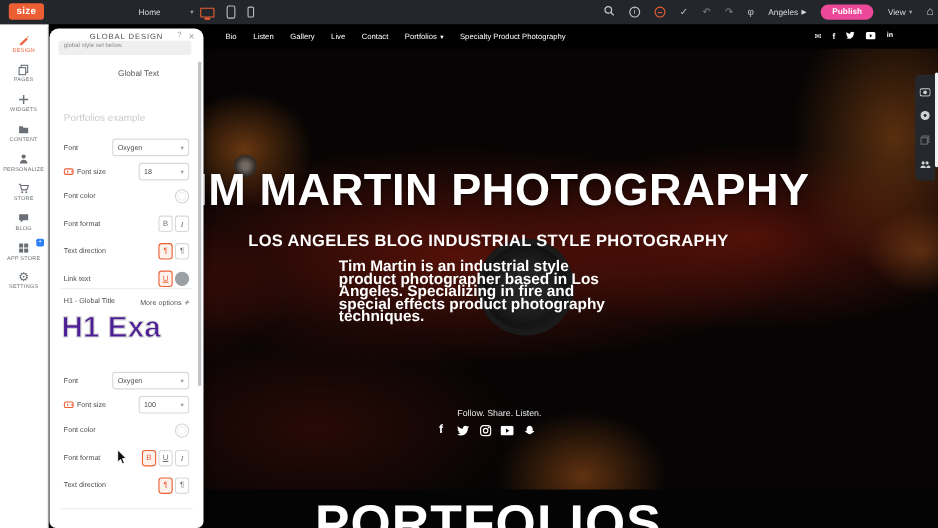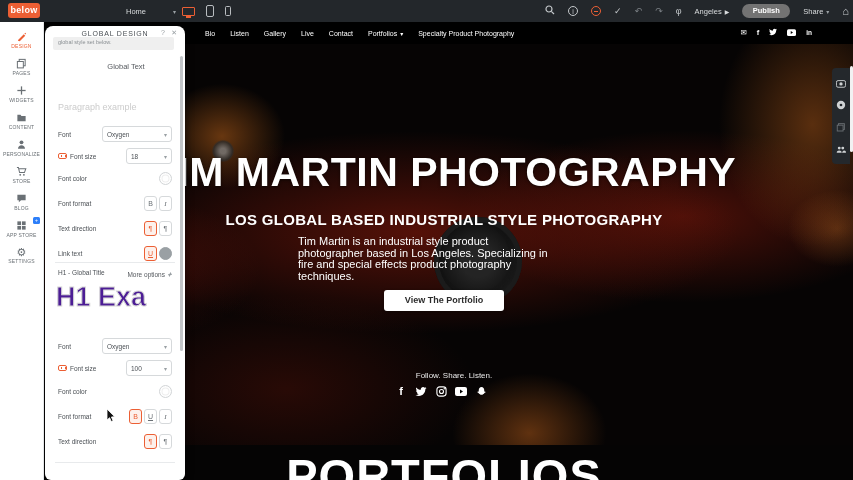--- a/index.html
+++ b/index.html
@@ -16,21 +16,21 @@
   .dev-desktop{width:13px;height:9px;border:1.3px solid #EC5F34;border-radius:1px;position:relative;}
   .dev-desktop::after{content:"";position:absolute;left:3px;bottom:-3px;width:5px;height:1.5px;background:#EC5F34;}
   .dev-tablet{width:8px;height:12px;border:1.2px solid #b9bdc0;border-radius:2px;}
   .dev-phone{width:6px;height:10px;border:1.2px solid #b9bdc0;border-radius:1.5px;}
   .tb-right{position:absolute;right:4px;top:0;height:22px;display:flex;align-items:center;gap:13px;color:#c3c7ca;}
   .tb-ic{font-size:9px;line-height:1;color:#c3c7ca;}
   .ic-info{width:10px;height:10px;border:1px solid #c3c7ca;border-radius:50%;font-size:7px;text-align:center;line-height:9px;}
   .ic-comment{width:10px;height:10px;border:1.2px solid #EC5F34;border-radius:50%;position:relative;}
   .ic-comment::after{content:"";position:absolute;left:2px;top:4px;width:4px;height:1.2px;background:#EC5F34;}
   .preview-btn{display:flex;align-items:center;gap:3px;font-size:7.5px;color:#d9dcde;}
-  .publish-btn{width:48px;height:14px;background:#737373;border-radius:8px;color:#fff;font-size:7.5px;
+  .publish-btn{width:48px;height:14px;background:#ec4899;border-radius:8px;color:#fff;font-size:7.5px;
         font-weight:bold;text-align:center;line-height:14px;}
   .help-btn{display:flex;align-items:center;gap:3px;font-size:7.5px;color:#d9dcde;}
   .caret{font-size:6px;color:#9aa0a4;}
 
   
   .sidebar{position:absolute;left:0;top:22px;width:44px;height:458px;background:#fff;z-index:15;
         border-right:1px solid #e4e6e8;display:flex;flex-direction:column;padding-top:4px;}
   .sb-item{height:27px;display:flex;flex-direction:column;align-items:center;justify-content:center;gap:1px;color:#6a7075;position:relative;}
   .sb-item svg{display:block;}
   .sb-label{font-size:5px;letter-spacing:.2px;color:#6a7075;}
@@ -59,22 +59,22 @@
       #060404;}
   .wheel{position:absolute;left:390px;top:195px;width:88px;height:88px;border-radius:50%;
       background:radial-gradient(circle at 50% 50%, #242424 26%, #141414 58%, #0a0a0a 75%);
       box-shadow:inset 0 0 0 5px #1b1b1b, inset -3px -3px 8px rgba(90,90,90,.25);}
   .headlight{position:absolute;left:168px;top:118px;width:22px;height:22px;border-radius:50%;
       background:radial-gradient(circle,#7a7a7a 18%,#2c2c2c 60%,rgba(0,0,0,0) 75%);opacity:.8;}
   .hero-title{position:absolute;left:0;top:128px;width:800px;text-align:center;color:#fff;
       font-size:41px;font-weight:bold;letter-spacing:.5px;line-height:1.1;text-shadow:0 1px 3px rgba(0,0,0,.6);}
   .hero-sub{position:absolute;left:0;top:189px;width:800px;text-align:center;color:#fff;
       font-size:15px;font-weight:bold;letter-spacing:.3px;}
-  .hero-desc{position:absolute;left:254px;top:214px;width:256px;color:#fff;font-size:11px;
-      font-weight:normal;line-height:11.5px;}
+  .hero-desc{position:absolute;left:264px;top:214px;width:256px;color:#fff;font-size:14px;
+      font-weight:bold;line-height:11.5px;}
   .hero-cta{position:absolute;left:340px;top:268px;width:120px;height:21px;background:#fff;border-radius:3px;
       color:#2c2c2c;font-size:9px;font-weight:bold;text-align:center;line-height:21px;box-shadow:0 1px 3px rgba(0,0,0,.4);}
   .hero-follow{position:absolute;left:12px;top:349px;width:796px;text-align:center;color:#e8e8e8;font-size:8px;}
   .hero-social{position:absolute;left:351px;top:362px;display:flex;align-items:center;gap:8px;height:14px;}
   .hs-ic{color:#fff;display:flex;align-items:center;justify-content:center;width:12px;height:13px;}
   .hs-f{font-size:11px;font-weight:bold;}
   .portfolios{position:absolute;left:0;top:426px;width:800px;text-align:center;color:#fff;
       font-size:47px;font-weight:bold;letter-spacing:1px;}
   
   .float-tools{position:absolute;left:788px;top:46px;width:18px;height:96px;background:#24282c;
@@ -117,21 +117,21 @@
   .panel-scroll{position:absolute;right:2px;top:30px;width:3px;height:295px;background:#c2c5c8;border-radius:2px;}
 
   .cursor{position:absolute;left:106px;top:409px;z-index:30;}
 </style>
 </head>
 <body>
 
 <div class="stage">
 
   <header class="topbar">
-    <div class="logo">below</div>
+    <div class="logo">size</div>
     <div class="page-sel">
       <span>Home</span>
       <span class="caret">▾</span>
     </div>
     <div class="devices">
       <span class="dev-desktop"></span>
       <span class="dev-tablet"></span>
       <span class="dev-phone"></span>
     </div>
     <div class="tb-right">
@@ -146,21 +146,21 @@
       <span class="tb-ic">✓</span>
       <span class="tb-ic" style="color:#7c8186;">↶</span>
       <span class="tb-ic" style="color:#7c8186;">↷</span>
       <span class="tb-ic">φ</span>
       <span class="preview-btn">
         <span>Angeles</span>
         <span style="font-size:6px;">▶</span>
       </span>
       <span class="publish-btn">Publish</span>
       <span class="help-btn">
-        <span>Share</span>
+        <span>View</span>
         <span class="caret">▾</span>
       </span>
       <span class="tb-ic" style="font-size:11px;">⌂</span>
     </div>
   </header>
 
   <nav class="sidebar">
     <div class="sb-item active">
       <span>
           <svg width="11" height="11" viewBox="0 0 12 12">
@@ -267,23 +267,22 @@
             </svg></span>
         <span class="s-ic"><svg width="9" height="7" viewBox="0 0 12 9">
               <rect width="12" height="9" rx="2" fill="#fff"></rect>
               <path d="M5 2.5l3 2-3 2z" fill="#000"></path>
             </svg></span>
         <span class="s-ic" style="font-weight:bold;font-size:6.5px;">in</span>
       </div>
     </div>
 
     <div class="hero-title">TIM MARTIN PHOTOGRAPHY</div>
-    <div class="hero-sub">LOS GLOBAL BASED INDUSTRIAL STYLE PHOTOGRAPHY</div>
+    <div class="hero-sub">LOS ANGELES BLOG INDUSTRIAL STYLE PHOTOGRAPHY</div>
     <div class="hero-desc">Tim Martin is an industrial style product photographer based in Los Angeles. Specializing in fire and special effects product photography techniques.</div>
-    <div class="hero-cta">View The Portfolio</div>
     <div class="hero-follow">Follow. Share. Listen.</div>
 
     <div class="hero-social">
       <span class="hs-ic hs-f">f</span>
       <span class="hs-ic">
           <svg width="12" height="11" viewBox="0 0 16 16">
             <path fill="#fff" d="M16 3c-.6.3-1.2.4-1.9.5.7-.4 1.2-1 1.4-1.8-.6.4-1.3.6-2.1.8-.6-.6-1.4-1-2.4-1-1.8 0-3.3 1.5-3.3 3.3 0 .3 0 .5.1.7C5.2 5.4 2.7 4.1 1.1 2.1c-.3.5-.4 1-.4 1.6 0 1.1.6 2.1 1.5 2.7-.5 0-1-.2-1.5-.4v.1c0 1.6 1.1 2.9 2.6 3.2-.3.1-.6.1-.9.1-.2 0-.4 0-.6-.1.4 1.3 1.6 2.3 3.1 2.3-1.1.9-2.5 1.4-4.1 1.4H0c1.5.9 3.2 1.5 5 1.5 6 0 9.3-5 9.3-9.3v-.4c.7-.5 1.2-1.1 1.7-1.8z"></path>
           </svg>
         </span>
       <span class="hs-ic">
@@ -343,21 +342,21 @@
     <div class="panel-header">
       <div class="panel-title">GLOBAL DESIGN</div>
       <span class="panel-help">?</span>
       <span class="panel-close">✕</span>
     </div>
     <div class="panel-note">
       <span class="panel-note-text">global style set below.</span>
     </div>
 
     <div class="sec-heading" style="top:36px;padding-left:22px;">Global Text</div>
-    <div class="para-preview" style="top:76px;">Paragraph example</div>
+    <div class="para-preview" style="top:76px;">Portfolios example</div>
 
     <div class="row" style="top:100px;">
       <span class="row-label">Font</span>
       <span class="dropdown dd-font">
         <span>Oxygen</span>
         <span class="caret">▾</span>
       </span>
     </div>
 
     <div class="row" style="top:96px;margin-top:26px;">

